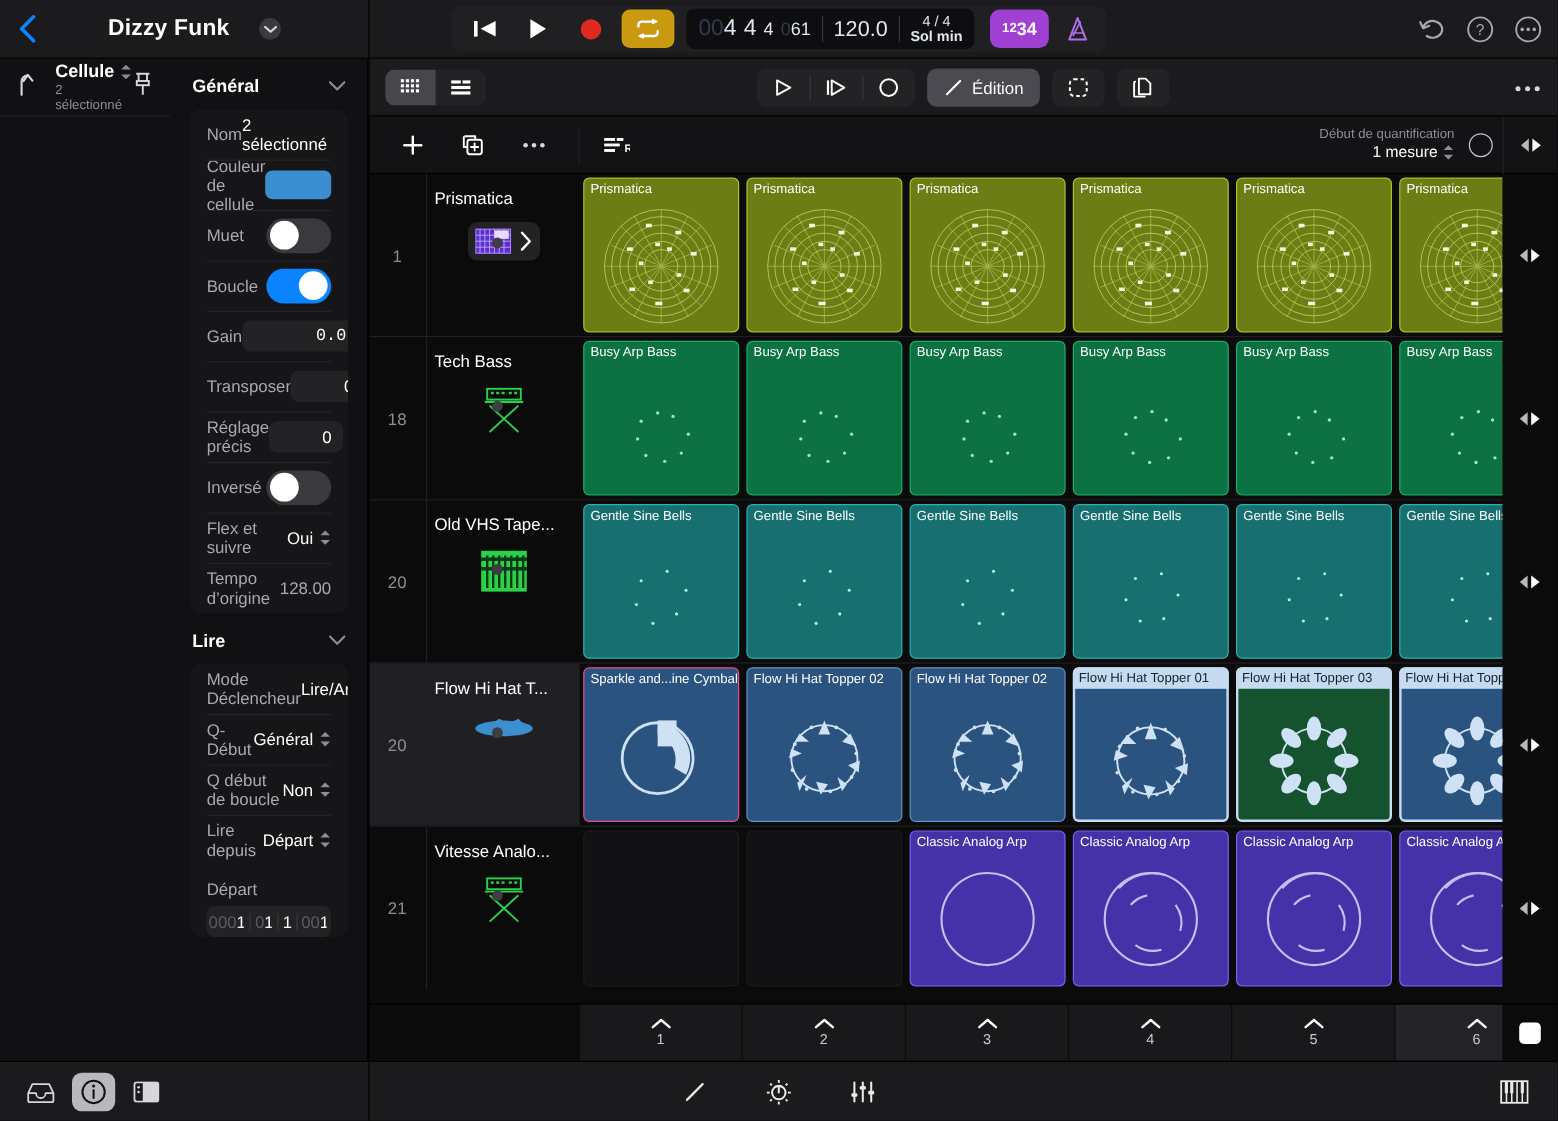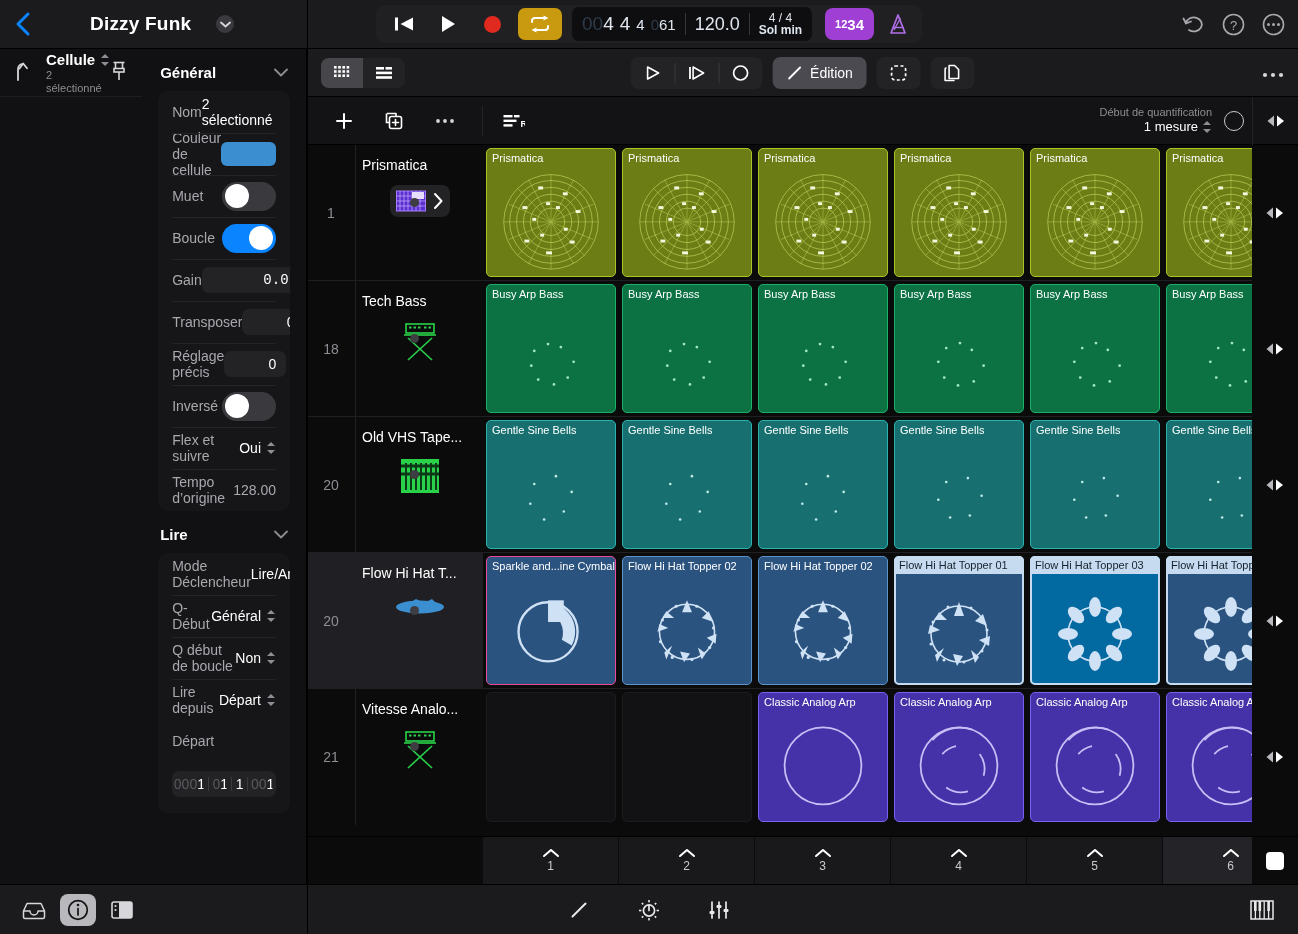--- a/index.html
+++ b/index.html
@@ -64,21 +64,21 @@
   .toggle.off .knob { left:3px; }
   .toggle.on { background:#0a84ff; }
   .toggle.on .knob { right:3px; }
   .field { background:#232326; border-radius:7px; height:26px; min-width:62px; display:flex; align-items:center; justify-content:flex-end; padding:0 10px; font-size:14px; color:#fff; }
   .field.wide { min-width:122px;font-family:Liberation Mono, monospace; }
   .stepper { display:inline-block; width:9px; height:14px; position:relative; }
   .stepper::before, .stepper::after { content:""; position:absolute; left:0; width:0;height:0; border-left:4.5px solid transparent; border-right:4.5px solid transparent; }
   .stepper::before { top:1px; border-bottom:4.5px solid #8d8d93; }
   .stepper::after { bottom:1px; border-top:4.5px solid #8d8d93; }
   .depart-lbl { font-size:14px; color:#a8a8ae; padding:12px 14px 6px 14px;}
-  .timefield { background:#232326; border-radius:7px; margin:16px 14px; height:26px; display:flex; align-items:center; justify-content:space-around; font-size:14px; }
+  .timefield { background:#232326; border-radius:7px; margin:0 14px; height:26px; display:flex; align-items:center; justify-content:space-around; font-size:14px; }
   .timefield .seg { display:flex; align-items:baseline; color:#fff; }
   .timefield .seg .z { color:#5a5a60; }
   .tf-div { width:1px; height:14px; background:#3a3a3e; }
 
   
   .pane { flex:1; display:flex; flex-direction:column; min-width:0; background:#0b0b0c; }
   .pane-toolbar { height:48px; flex:0 0 48px; background:#1b1b1d; display:flex; align-items:center; padding:0 14px; position:relative; border-bottom:1px solid #000;}
   .seg { display:flex; background:#232326; border-radius:8px; overflow:hidden; }
   .seg .sbtn { width:42px;height:30px; display:flex;align-items:center;justify-content:center; cursor:pointer;}
   .seg .sbtn.active { background:#46464b; }
@@ -1145,21 +1145,21 @@
                         <circle cx="50" cy="104" r="1.5"></circle>
                         <circle cx="37" cy="88" r="1.5"></circle>
                         <circle cx="39" cy="66" r="1.5"></circle>
                         <circle cx="54" cy="51" r="1.5"></circle>
                       </g>
                     </svg>
                     <div class="cell-title">Flow Hi Hat Topper 01</div>
                   </div>
                 </div>
               <div class="cell">
-                  <div class="cell-inner sel" style="background:#0369a1">
+                  <div class="cell-inner sel" style="background:#14532d">
                     <svg class="cell-svg" viewBox="0 0 130 130">
                       <circle cx="65" cy="78" r="27" fill="none" stroke="#cfe2f5" stroke-width="1.6"></circle>
                       <g fill="#cfe2f5">
                         <ellipse cx="65" cy="51" rx="6" ry="10" transform="rotate(0 65 51)"></ellipse>
                         <ellipse cx="84" cy="59" rx="6" ry="10" transform="rotate(45 84 59)"></ellipse>
                         <ellipse cx="92" cy="78" rx="6" ry="10" transform="rotate(90 92 78)"></ellipse>
                         <ellipse cx="84" cy="97" rx="6" ry="10" transform="rotate(135 84 97)"></ellipse>
                         <ellipse cx="65" cy="105" rx="6" ry="10" transform="rotate(180 65 105)"></ellipse>
                         <ellipse cx="46" cy="97" rx="6" ry="10" transform="rotate(225 46 97)"></ellipse>
                         <ellipse cx="38" cy="78" rx="6" ry="10" transform="rotate(270 38 78)"></ellipse>

